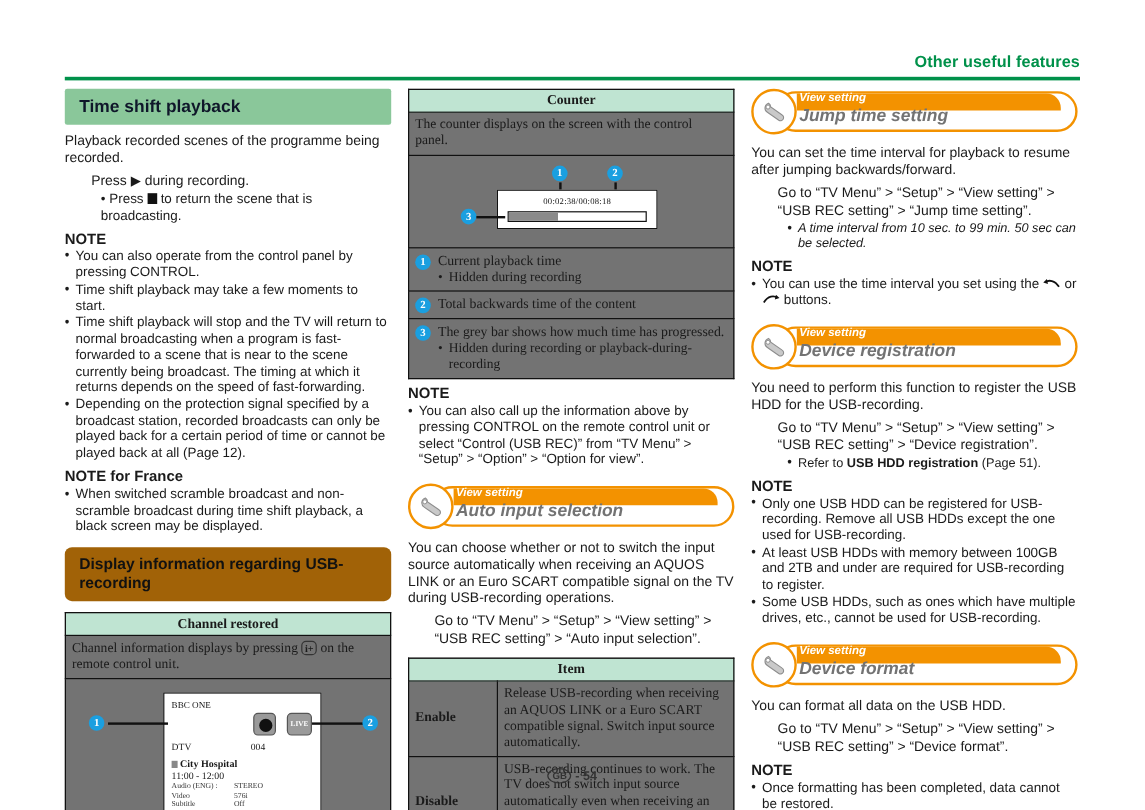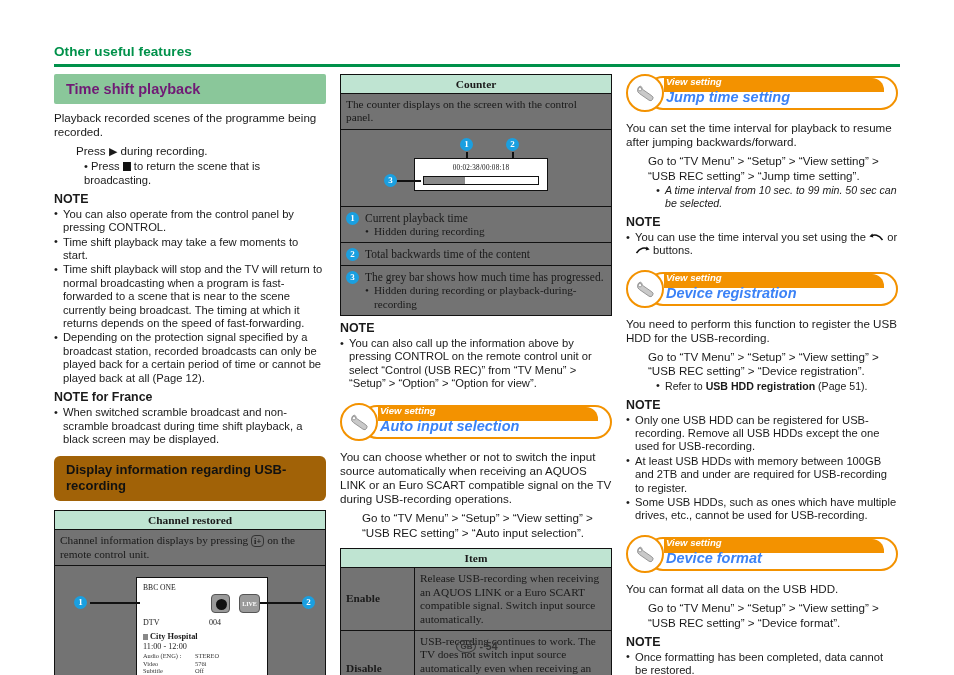--- a/index.html
+++ b/index.html
@@ -14,38 +14,39 @@
   }
   .page { position:absolute; inset:0; padding:0; }
 
   
   .runhead {
     position:absolute; left:54px; top:44px; width:846px;
   }
   .runhead-title {
     color:#00914a; font-weight:bold; font-size:13.5px; letter-spacing:0.1px;
     line-height:16px;
+    text-align:right;
   }
   .runhead-rule {
     margin-top:4px; height:3px; background:#00914a; width:846px;
   }
 
   
   .cols {
     position:absolute; left:54px; top:74px; width:846px; height:545px;
     display:flex; gap:14px; align-items:flex-start;
   }
   .col { width:272px; position:relative; }
   .col.c1 { width:272px; }
   .col.c2 { width:272px; }
   .col.c3 { width:272px; }
 
   
   .sec-green {
-    background:#8ac79a; color:#701a75; font-weight:bold;
+    background:#8ac79a; color:#0f172a; font-weight:bold;
     font-size:14.5px; line-height:18px;
     padding:6px 0 6px 12px; border-radius:2px;
     margin-bottom:7px;
   }
   
   .sec-orange {
     background:#a16207; color:#111; font-weight:bold;
     font-size:13px; line-height:16px;
     padding:6px 10px 7px 12px; border-radius:6px;
     margin:10px 0 9px 0;
@@ -173,21 +174,21 @@
   .vs-pill .topbar {
     position:absolute; left:16px; right:12px; top:0px; height:14px;
     background:#f39200; border-top-right-radius:12px;
   }
   .vs-kicker {
     position:absolute; left:40px; top:2px; color:#fff; font-weight:bold;
     font-size:9.6px; line-height:11px; z-index:3;
   }
   .vs-title {
     position:absolute; left:40px; top:14px; font-weight:bold;
-    font-size:14.5px; line-height:18px; color:#3b82f6; z-index:3;text-align:right;
+    font-size:14.5px; line-height:18px; color:#737373; z-index:3;text-align:right;
   }
   .vs-badge {
     position:absolute; left:0; top:0; width:38px; height:38px; border-radius:50%;
     background:#fff; border:2.5px solid #f39200; z-index:4;
   }
   .vs-badge svg { position:absolute; left:6px; top:7px; }
 
   
   .jarrow { display:inline-block; width:15px; height:9px; vertical-align:-1px; }
 

